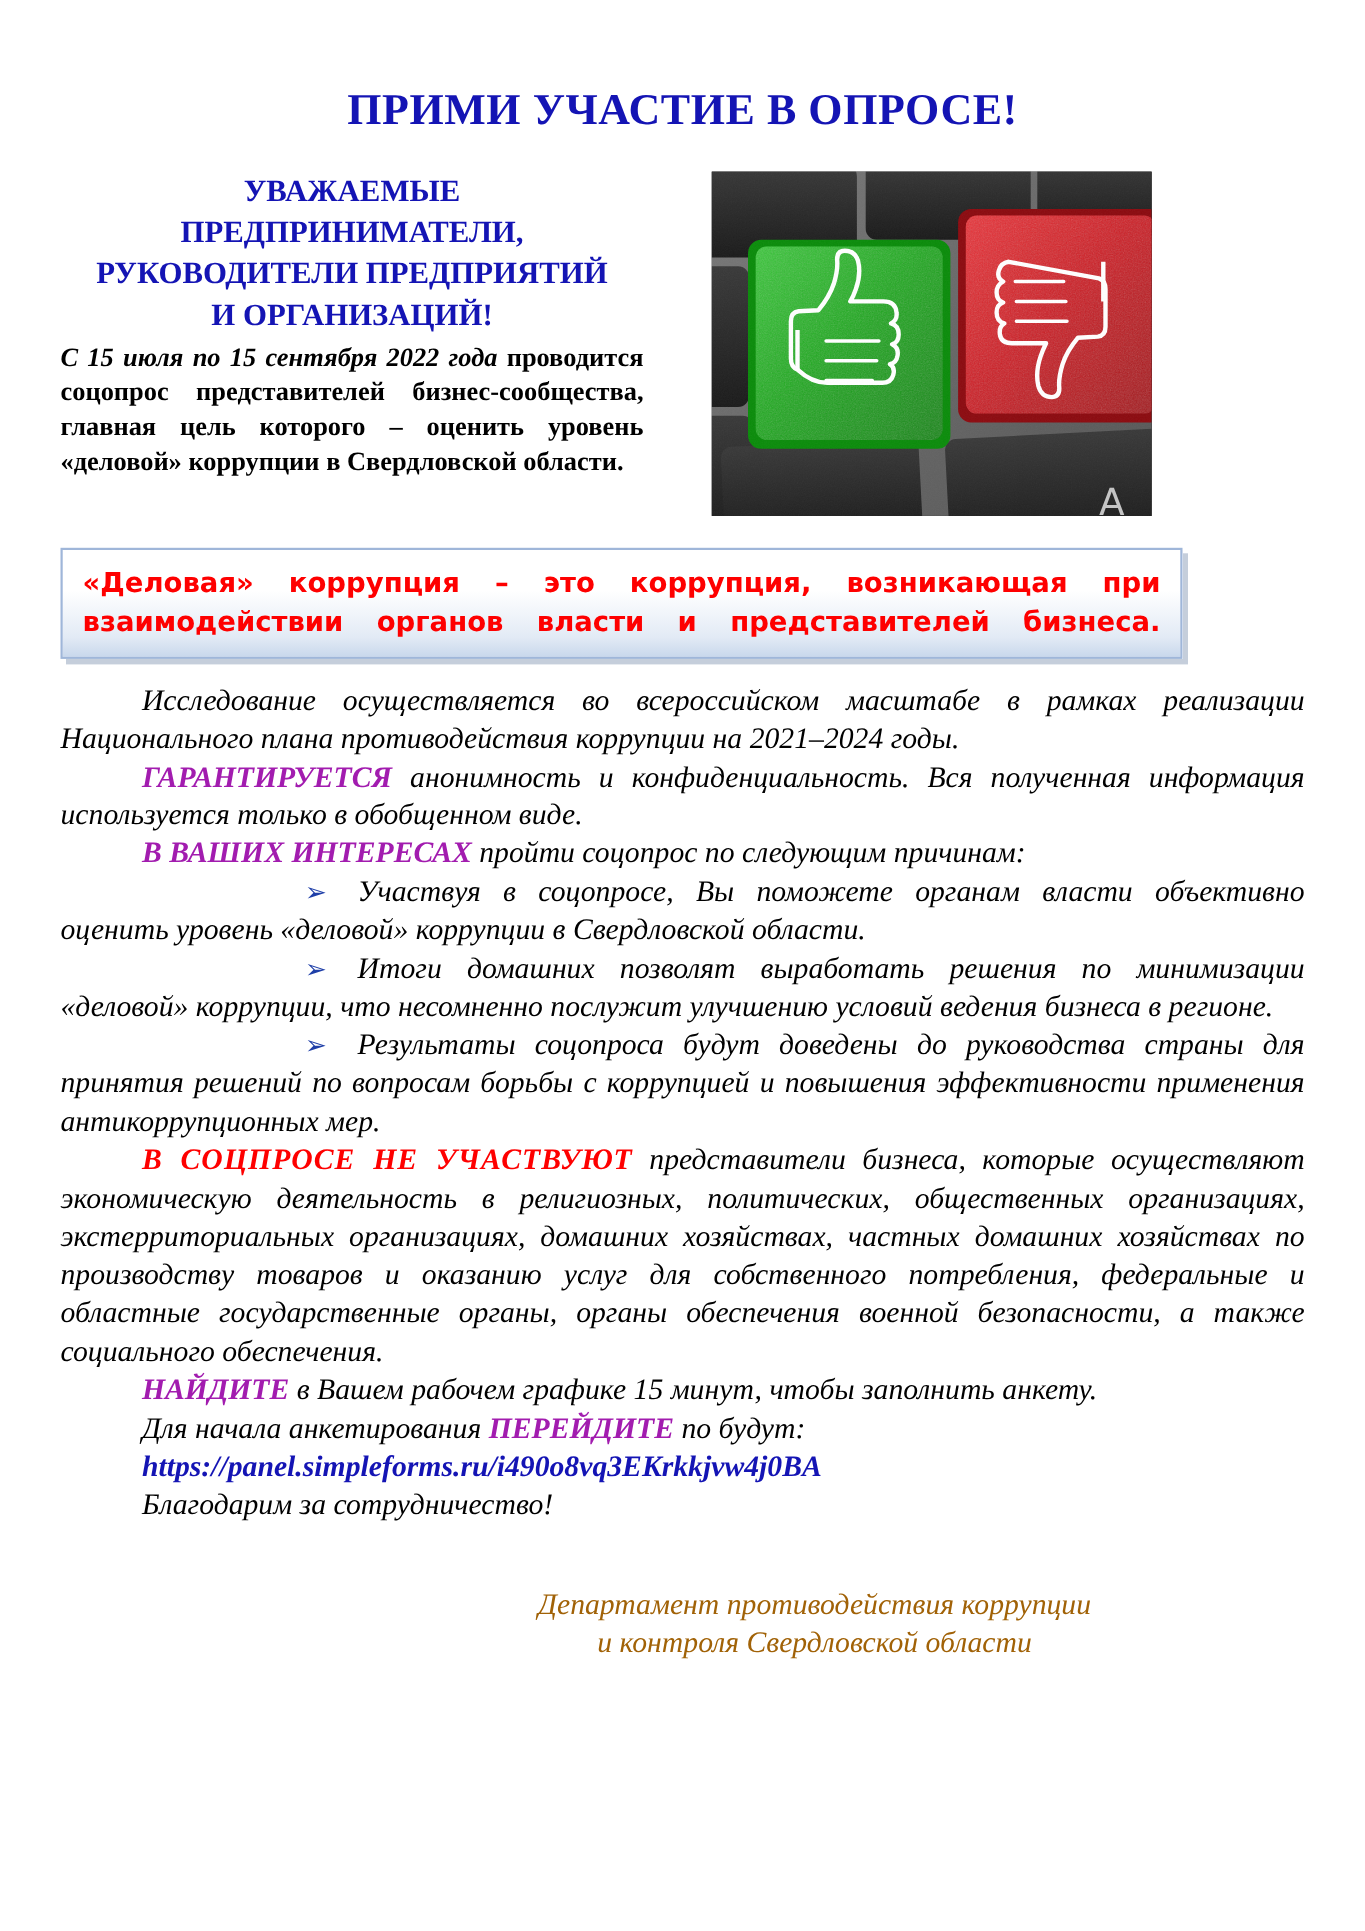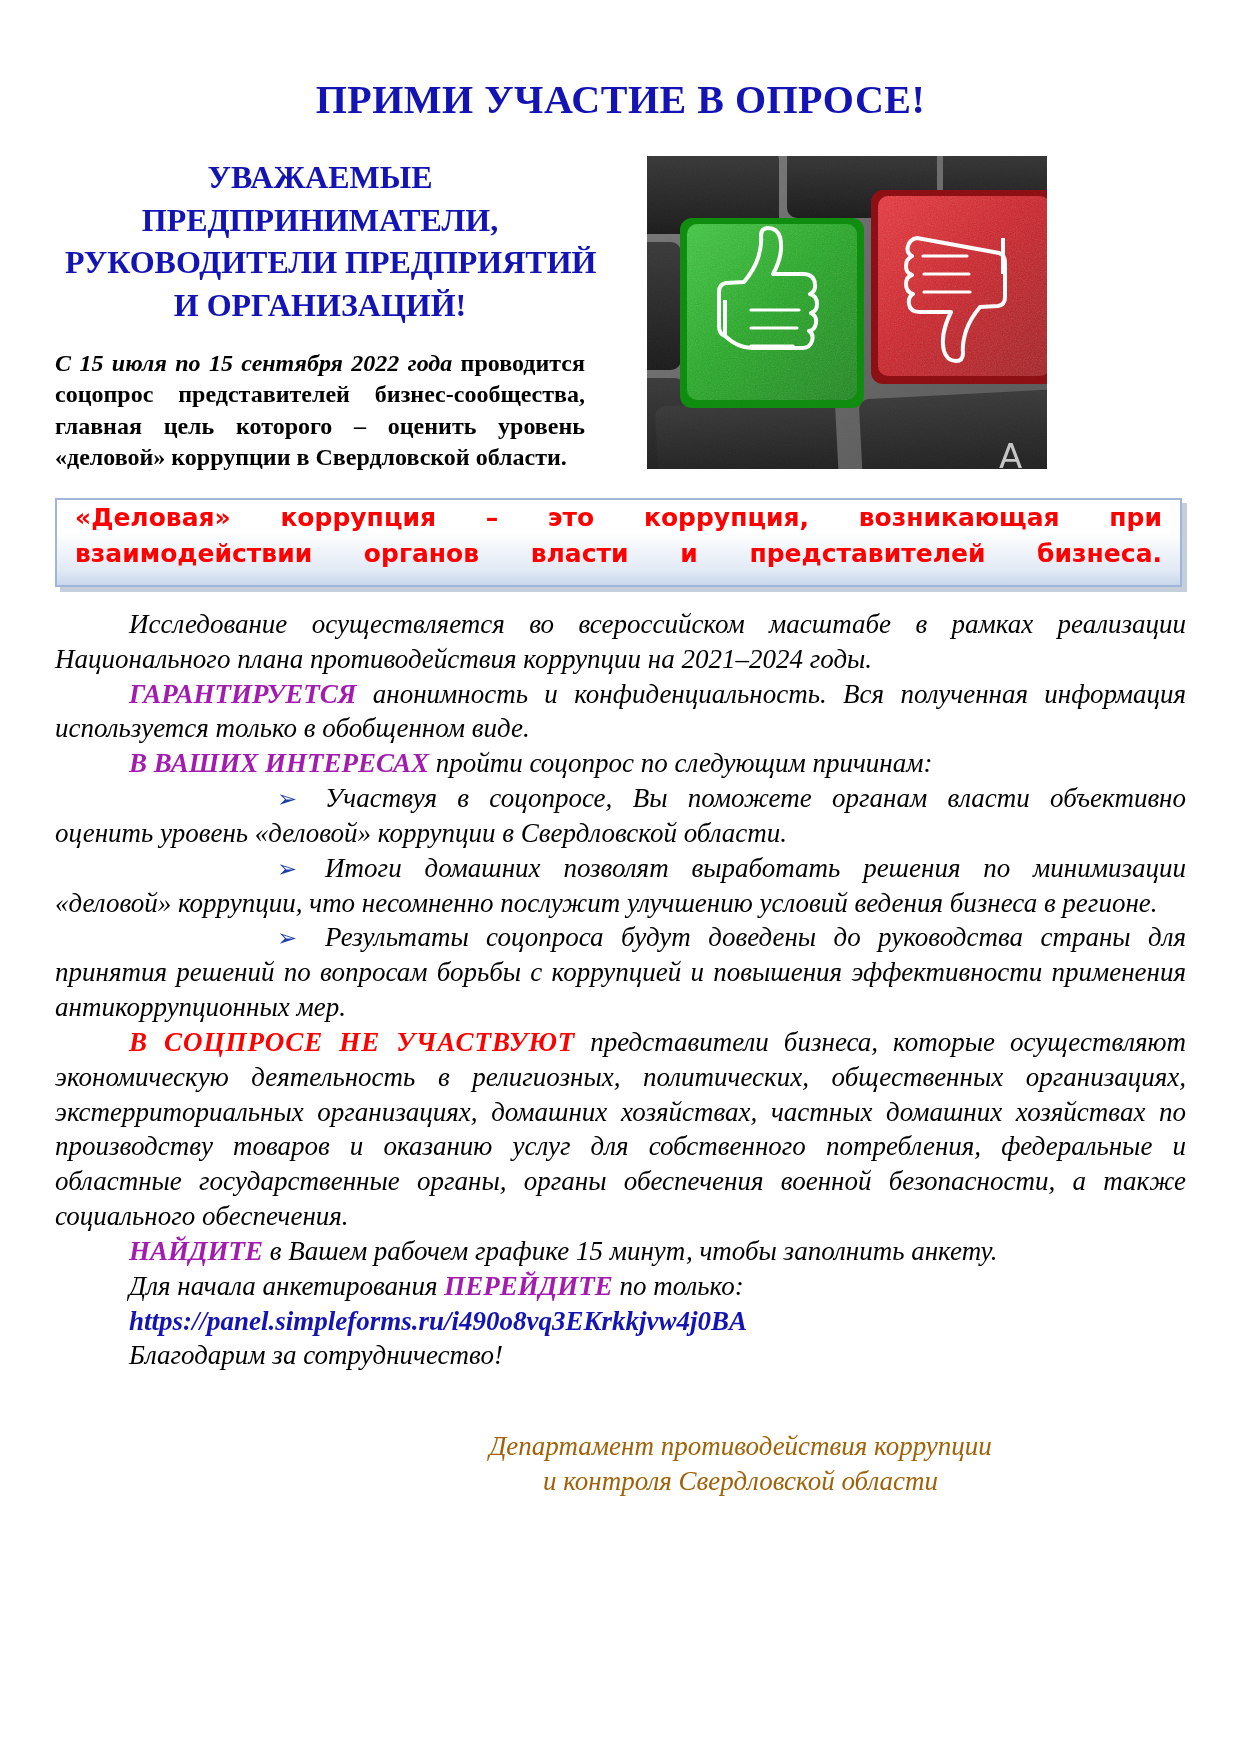--- a/index.html
+++ b/index.html
@@ -55,49 +55,49 @@
   }
 
   .intro-text {
     width: 530px;
     margin-left: 0px;
   }
 
   .salutation {
     color: #1414b4;
     font-weight: bold;
-    font-size: 32px;
+    font-size: 28px;
     text-align: center;
     line-height: 1.33;
-    margin: 0 0 22px 0;
+    margin: 0 0 6px 0;
     padding: 0 10px;
   }
   .salutation div { white-space: nowrap; }
 
   .intro-para {
     font-size: 24px;
     font-weight: bold;
     line-height: 1.30;
     text-align: justify;
     text-align-last: left;
     margin: 6px 0 0 0;
   }
   .intro-para .ital { font-style: italic; }
 
   
   .definition-banner {
     position: relative;
     margin-top: 22px;
     margin-left: 0px;
-    width: 1127px;
+    width: 1020px;
     box-sizing: border-box;
     border: 2px solid #9fb6d9;
     background: linear-gradient(to bottom, #ffffff 0%, #ffffff 38%, #e2eaf5 82%, #c9d8ec 100%);
     box-shadow: 5px 5px 0 0 rgba(150,165,190,0.55);
-    padding: 0 18px 14px 18px;
+    padding: 12px 18px 14px 18px;
   }
   .definition-text {
     color: #fe0000;
     font-family: "DejaVu Sans", "Liberation Sans", sans-serif;
     font-weight: bold;
     font-size: 25px;
     line-height: 1.42;
     text-align: justify;
     text-align-last: justify;
     letter-spacing: 0px;
@@ -281,21 +281,21 @@
     <p class="bullet-item"><span class="arrow">➢</span><span>Участвуя в соцопросе, Вы поможете органам власти объективно оценить уровень «деловой» коррупции в Свердловской области.</span></p>
 
     <p class="bullet-item"><span class="arrow">➢</span><span>Итоги домашних позволят выработать решения по минимизации «деловой» коррупции, что несомненно послужит улучшению условий ведения бизнеса в регионе.</span></p>
 
     <p class="bullet-item"><span class="arrow">➢</span><span>Результаты соцопроса будут доведены до руководства страны для принятия решений по вопросам борьбы с коррупцией и повышения эффективности применения антикоррупционных мер.</span></p>
 
     <p><span class="em-red">В СОЦПРОСЕ НЕ УЧАСТВУЮТ</span><span> представители бизнеса, которые осуществляют экономическую деятельность в религиозных, политических, общественных организациях, экстерриториальных организациях, домашних хозяйствах, частных домашних хозяйствах по производству товаров и оказанию услуг для собственного потребления, федеральные и областные государственные органы, органы обеспечения военной безопасности, а также социального обеспечения.</span></p>
 
     <p><span class="em-blue">НАЙДИТЕ</span><span> в Вашем рабочем графике 15 минут, чтобы заполнить анкету.</span></p>
 
-    <p><span>Для начала анкетирования </span><span class="em-blue">ПЕРЕЙДИТЕ</span><span> по только:</span></p>
+    <p><span>Для начала анкетирования </span><span class="em-blue">ПЕРЕЙДИТЕ</span><span> по будут:</span></p>
 
     <p class="link-line">https://panel.simpleforms.ru/i490o8vq3EKrkkjvw4j0BA</p>
 
     <p class="thanks">Благодарим за сотрудничество!</p>
 
   </div>
 
   <div class="signature">
     <div>Департамент противодействия коррупции</div>
     <div>и контроля Свердловской области</div>

